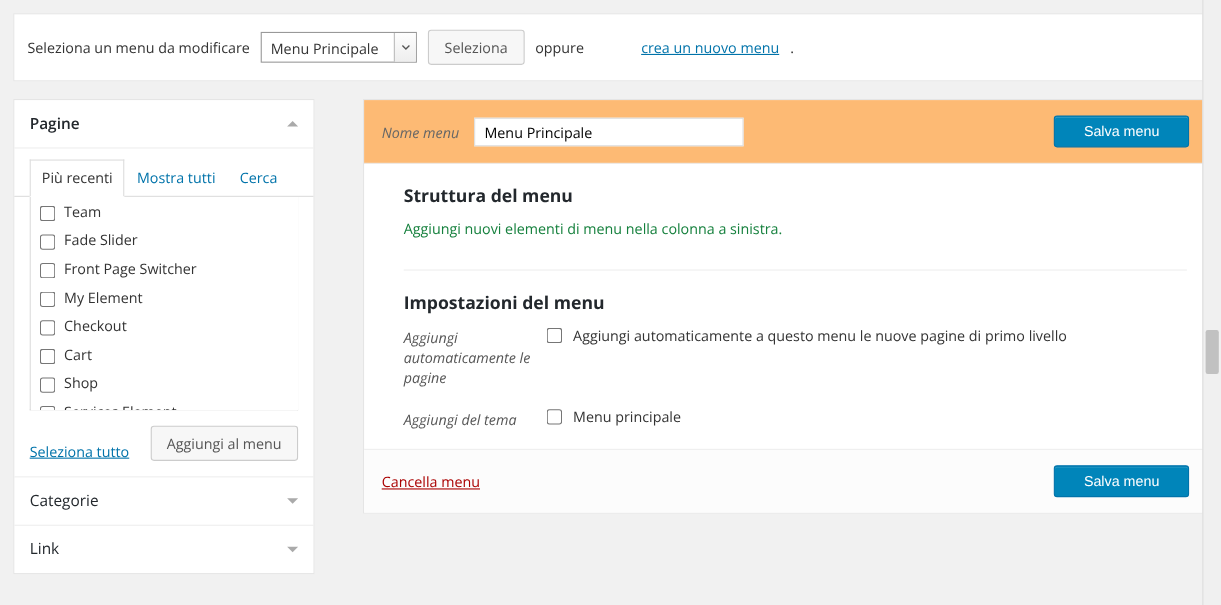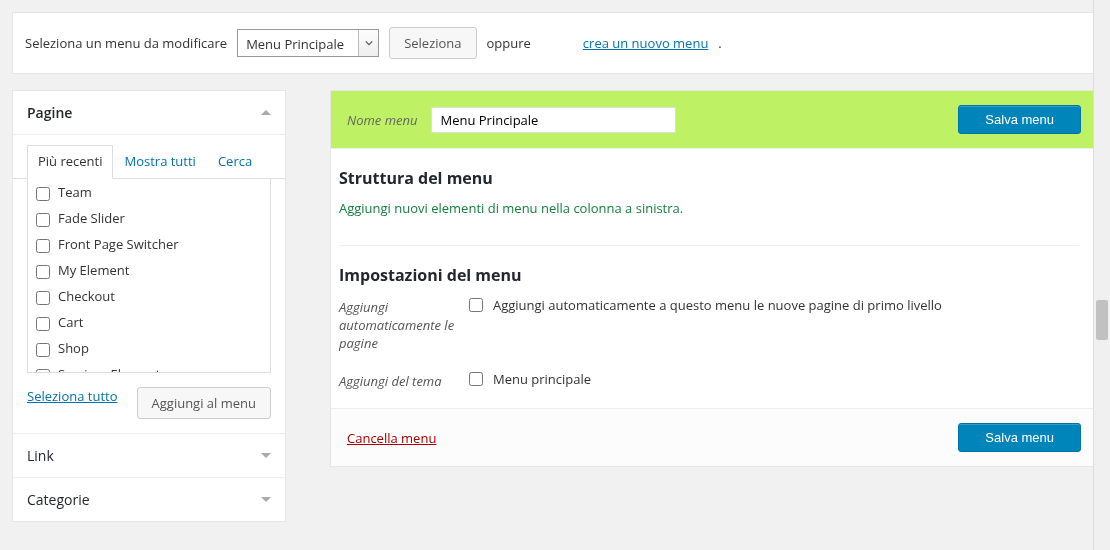--- a/index.html
+++ b/index.html
@@ -30,33 +30,33 @@
 
   .tabs { display: flex; gap: 0; padding: 10px 14px 0 14px; border-bottom: 1px solid #ddd; }
   .tab { padding: 6px 10px 8px 10px; margin-bottom: -1px; border: 1px solid transparent; color: #0073aa; cursor: pointer; font-size: 13px; }
   .tab.active { background: #fff; border: 1px solid #ddd; border-bottom: 1px solid #fff; color: #333; }
 
   .page-list-wrap { position: relative; margin: 0 14px; }
   .page-list { height: 194px; overflow-y: scroll; border: 1px solid #ddd; border-top: none; background: #fff; scrollbar-width: auto; }
   .page-item { display: flex; align-items: flex-end; padding: 4px 8px; gap: 8px; font-size: 13px; }
   .page-item input[type=checkbox] { width: 14px; height: 14px; }
 
-  .accordion-footer { display: flex; justify-content: space-between; align-items: flex-start; padding: 14px 14px 0 14px; }
+  .accordion-footer { display: flex; justify-content: space-between; align-items: flex-end; padding: 14px 14px 0 14px; }
   .select-all { color: #0073aa; text-decoration: underline; cursor: pointer; font-size: 13px; }
 
   
   .editor { flex: 1; background: #fff; border: 1px solid #e5e5e5; }
-  .editor-header { background: #bef264; border-bottom: 1px solid #eee; padding: 14px 16px; display: flex; align-items: center; gap: 14px; }
+  .editor-header { background: #fdba74; border-bottom: 1px solid #eee; padding: 14px 16px; display: flex; align-items: center; gap: 14px; }
   .editor-label { font-style: italic; color: #666; font-size: 13px; }
   .text-input { border: 1px solid #ddd; padding: 4px 8px; font-size: 13px; font-family: inherit; width: 245px; height: 26px; }
   .button-primary { background: #0085ba; border-color: #0073aa; color: #fff; box-shadow: inset 0 1px 0 rgba(255,255,255,0.2); border-radius: 3px; padding: 6px 26px; border: 1px solid #0073aa; font-size: 13px; cursor: pointer; }
   .button-primary.round { border-radius: 3px; }
   .flex-spacer { flex: 1; }
 
-  .editor-body { padding: 18px 18px 0 8px; }
+  .editor-body { padding: 18px 18px 0 36px; }
   .section-title { font-size: 16px; font-weight: 700; color: #23282d; margin-bottom: 10px; }
   .section-desc { font-size: 13px; color: #15803d; margin-bottom: 28px; }
   .section-divider { border: none; border-top: 1px solid #eee; margin-bottom: 18px; }
 
   .settings-row { display: flex; align-items: flex-start; margin-bottom: 18px; }
   .settings-label { width: 130px; font-style: italic; font-size: 13px; color: #555; padding-top: 2px; }
   .settings-control { display: flex; align-items: center; gap: 10px; }
   .settings-control input[type=checkbox] { width: 14px; height: 14px; }
 
   .editor-footer { border-top: 1px solid #eee; background: #fcfcfc; padding: 14px 16px; display: flex; justify-content: space-between; align-items: center; }
@@ -137,26 +137,26 @@
               </div>
           </div>
         </div>
         <div class="accordion-footer">
           <a class="select-all">Seleziona tutto</a>
           <button class="button">Aggiungi al menu</button>
         </div>
       </div>
 
       <div class="accordion-header collapsed">
+        <h3 style="font-weight:400;">Categorie</h3>
+        <span class="accordion-arrow down"></span>
+      </div>
+
+      <div class="accordion-header collapsed">
         <h3 style="font-weight:400;">Link</h3>
-        <span class="accordion-arrow down"></span>
-      </div>
-
-      <div class="accordion-header collapsed">
-        <h3 style="font-weight:400;">Categorie</h3>
         <span class="accordion-arrow down"></span>
       </div>
 
     </div>
 
     <div class="editor">
       <div class="editor-header">
         <span class="editor-label">Nome menu</span>
         <input class="text-input" value="Menu Principale" style="">
         <div class="flex-spacer"></div>

